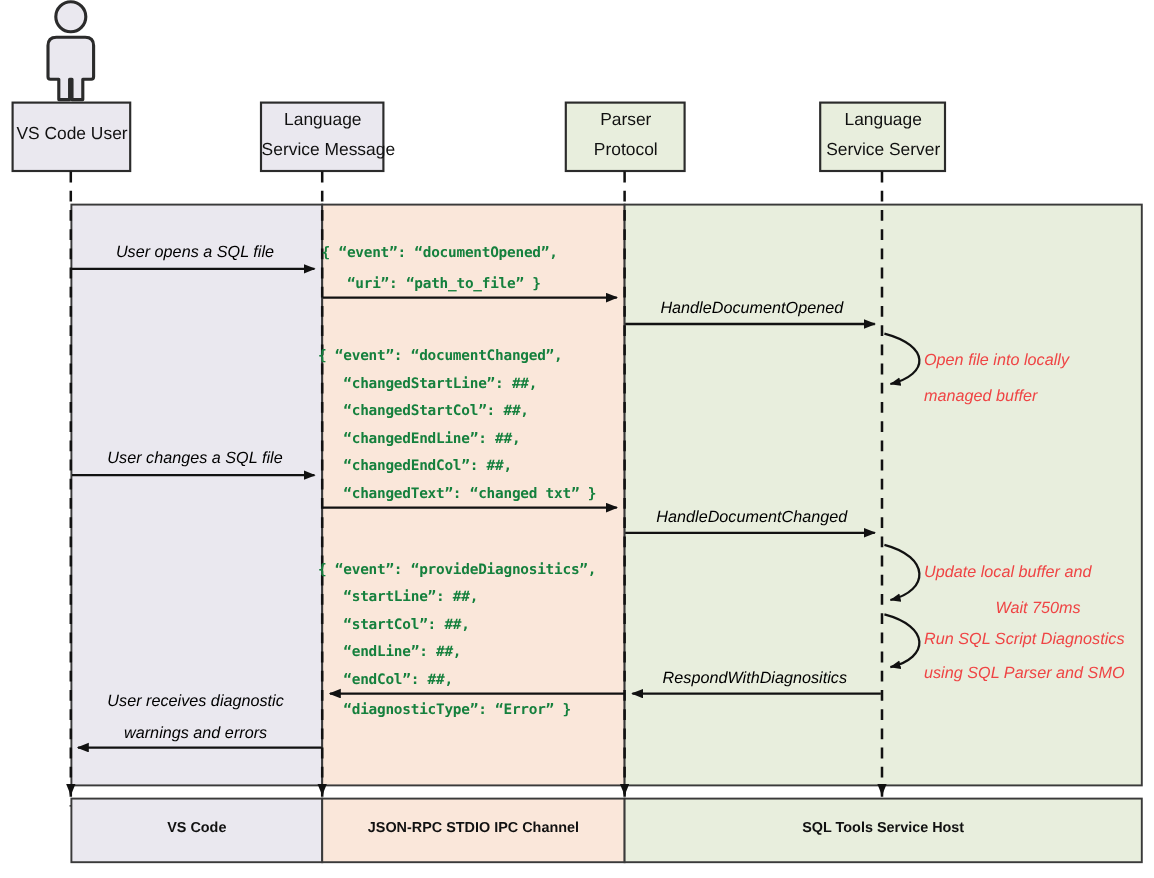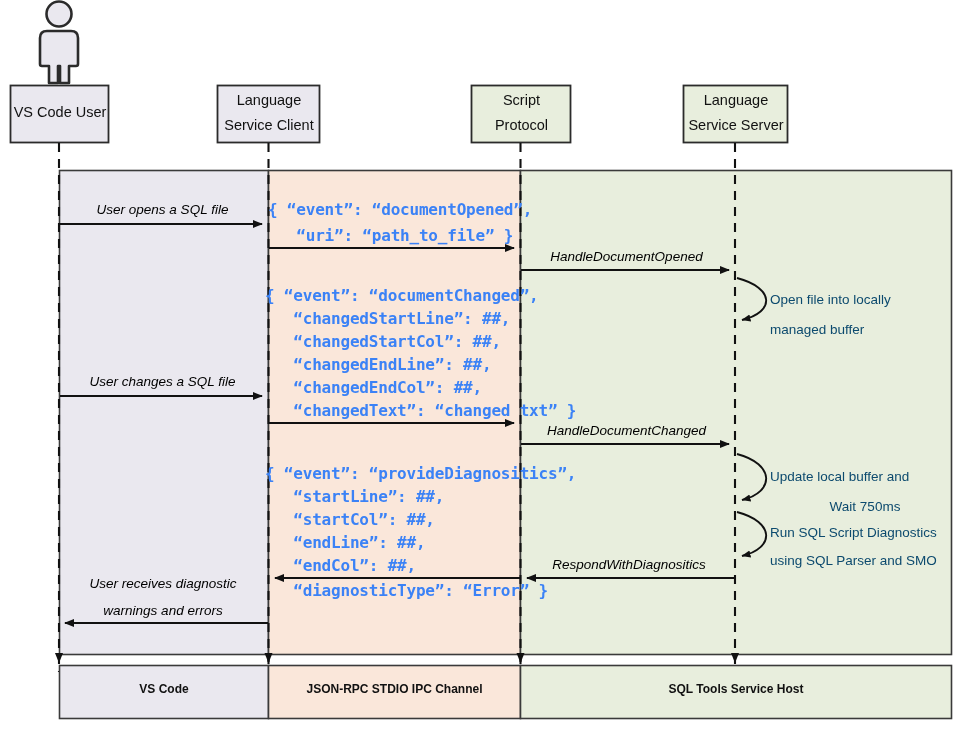--- a/index.html
+++ b/index.html
@@ -50,32 +50,33 @@
     position: absolute;
     font-style: italic;
     font-size: 13.5px;
     line-height: 27px;
     color: #000000;
     text-align: center;
     white-space: nowrap;
   }
   .note-label {
     position: absolute;
+    font-style: italic;
     font-size: 13.5px;
     line-height: 30px;
-    color: #0c4a6e;
+    color: #ef4444;
     text-align: center;
     white-space: nowrap;
   }
   .json-line {
     position: absolute;
     font-family: "DejaVu Sans Mono", monospace;
-    font-size: 16px;
+    font-size: 12px;
     line-height: 16px;
-    color: #3b82f6;
+    color: #15803d;
     white-space: pre;
     font-weight: 600;
     letter-spacing: -0.2px;
   }
   .footer-label {
     position: absolute;
     font-weight: bold;
     font-size: 12px;
     text-align: center;
     color: #111111;
@@ -157,25 +158,25 @@
   </svg>
 
   <div class="htmlLayer">
 
     <div class="box-label" style="left:11px; top:100px; width:98px;">
       <div>VS Code User</div>
     </div>
 
     <div class="box-label" style="left:218px; top:88px; width:102px;">
       <div>Language</div>
-      <div>Service Client</div>
+      <div>Service Message</div>
     </div>
 
     <div class="box-label" style="left:472px; top:88px; width:99px;">
-      <div>Script</div>
+      <div>Parser</div>
       <div>Protocol</div>
     </div>
 
     <div class="box-label" style="left:684px; top:88px; width:104px;">
       <div>Language</div>
       <div>Service Server</div>
     </div>
 
     <div class="msg-label" style="left:60px; top:196px; width:205px;">User opens a SQL file</div>
 

